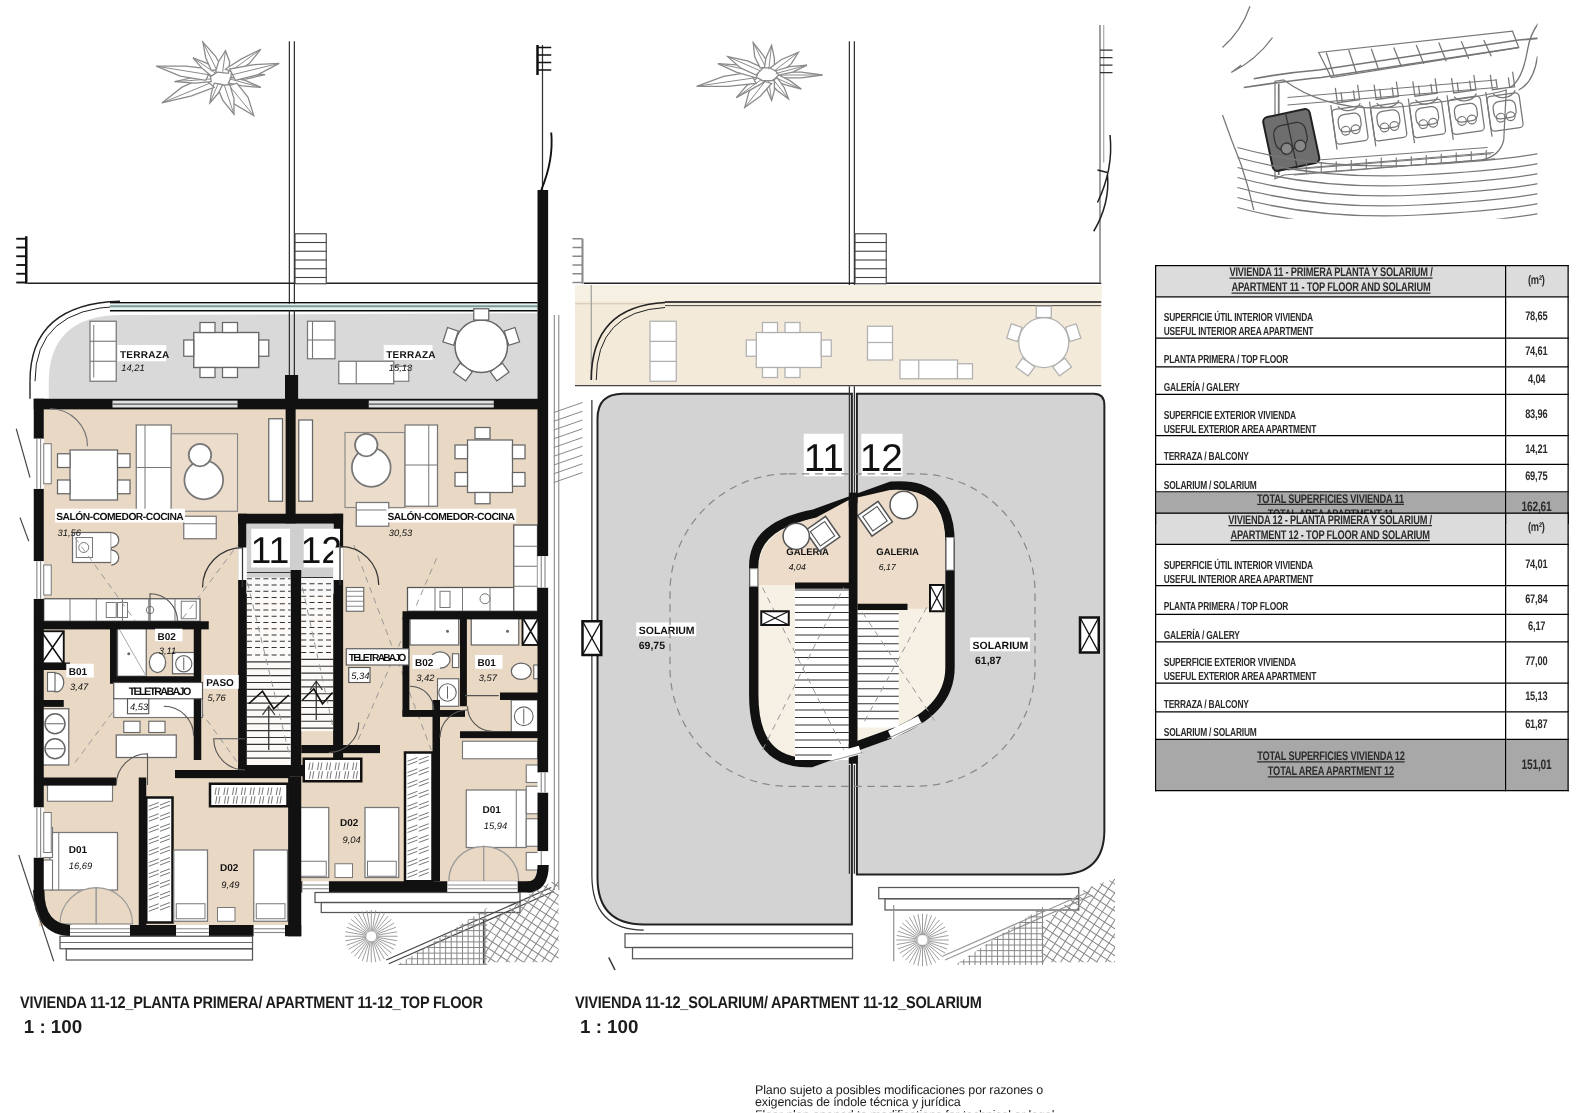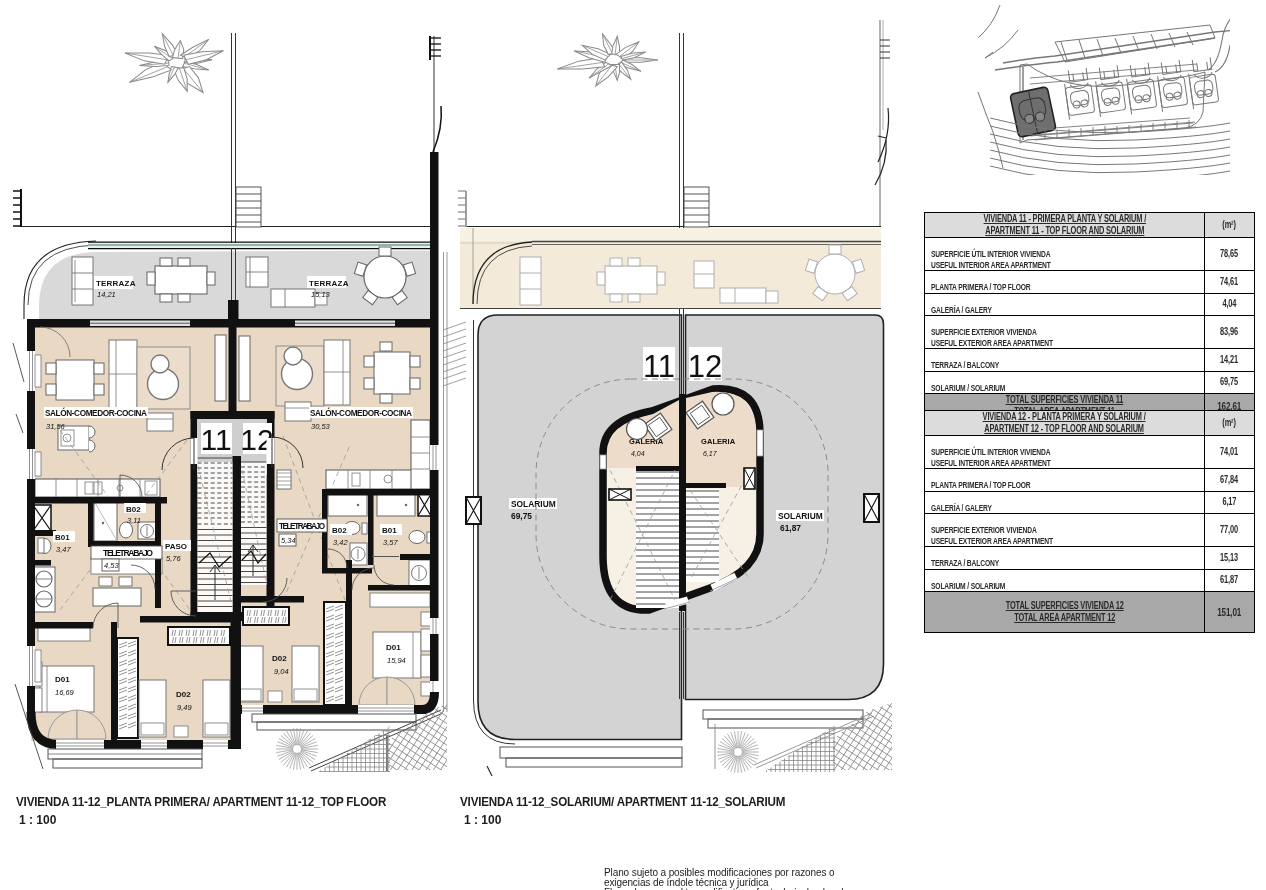--- a/index.html
+++ b/index.html
@@ -1,21 +1,21 @@
 <!DOCTYPE html>
 <html><head>
 <meta charset="utf-8">
 <style>
   html,body{margin:0;padding:0;background:#fff;}
   #page{position:relative;width:1266px;height:890px;background:#fff;overflow:hidden;
         font-family:"Liberation Sans",sans-serif;}
   .abs{position:absolute;}
   .cap{font-weight:bold;font-size:13.5px;color:#1c1c1c;letter-spacing:-0.2px;white-space:nowrap;
        transform:scaleX(0.86);transform-origin:0 0;}
-  .scale{font-weight:bold;font-size:12px;color:#1c1c1c;}
+  .scale{font-weight:bold;font-size:15px;color:#1c1c1c;}
   .disc{font-size:10px;color:#1c1c1c;line-height:10px;letter-spacing:-0.1px;margin-top:40px;}
   table.area{border-collapse:collapse;table-layout:fixed;width:330px;
      font-family:"Liberation Sans",sans-serif;color:#2a2a2a;}
   table.area td{border:1.6px solid #000;padding:11px 0 0 6px;font-weight:bold;
      font-size:9.3px;line-height:10.5px;letter-spacing:-0.2px;overflow:hidden;}
   .cx{display:inline-block;transform:scaleX(0.72);transform-origin:0 50%;white-space:nowrap;}
   .cc{display:inline-block;transform:scaleX(0.74);white-space:nowrap;}
   table.area td.v{text-align:center;padding:0;font-size:10px;}
   table.area tr.hd td{background:#dcdcdc;text-align:center;font-size:10px;line-height:12px;padding:0;}
   table.area tr.ft td{background:#a8a8a8;text-align:center;font-size:10px;line-height:12px;padding:0;}

